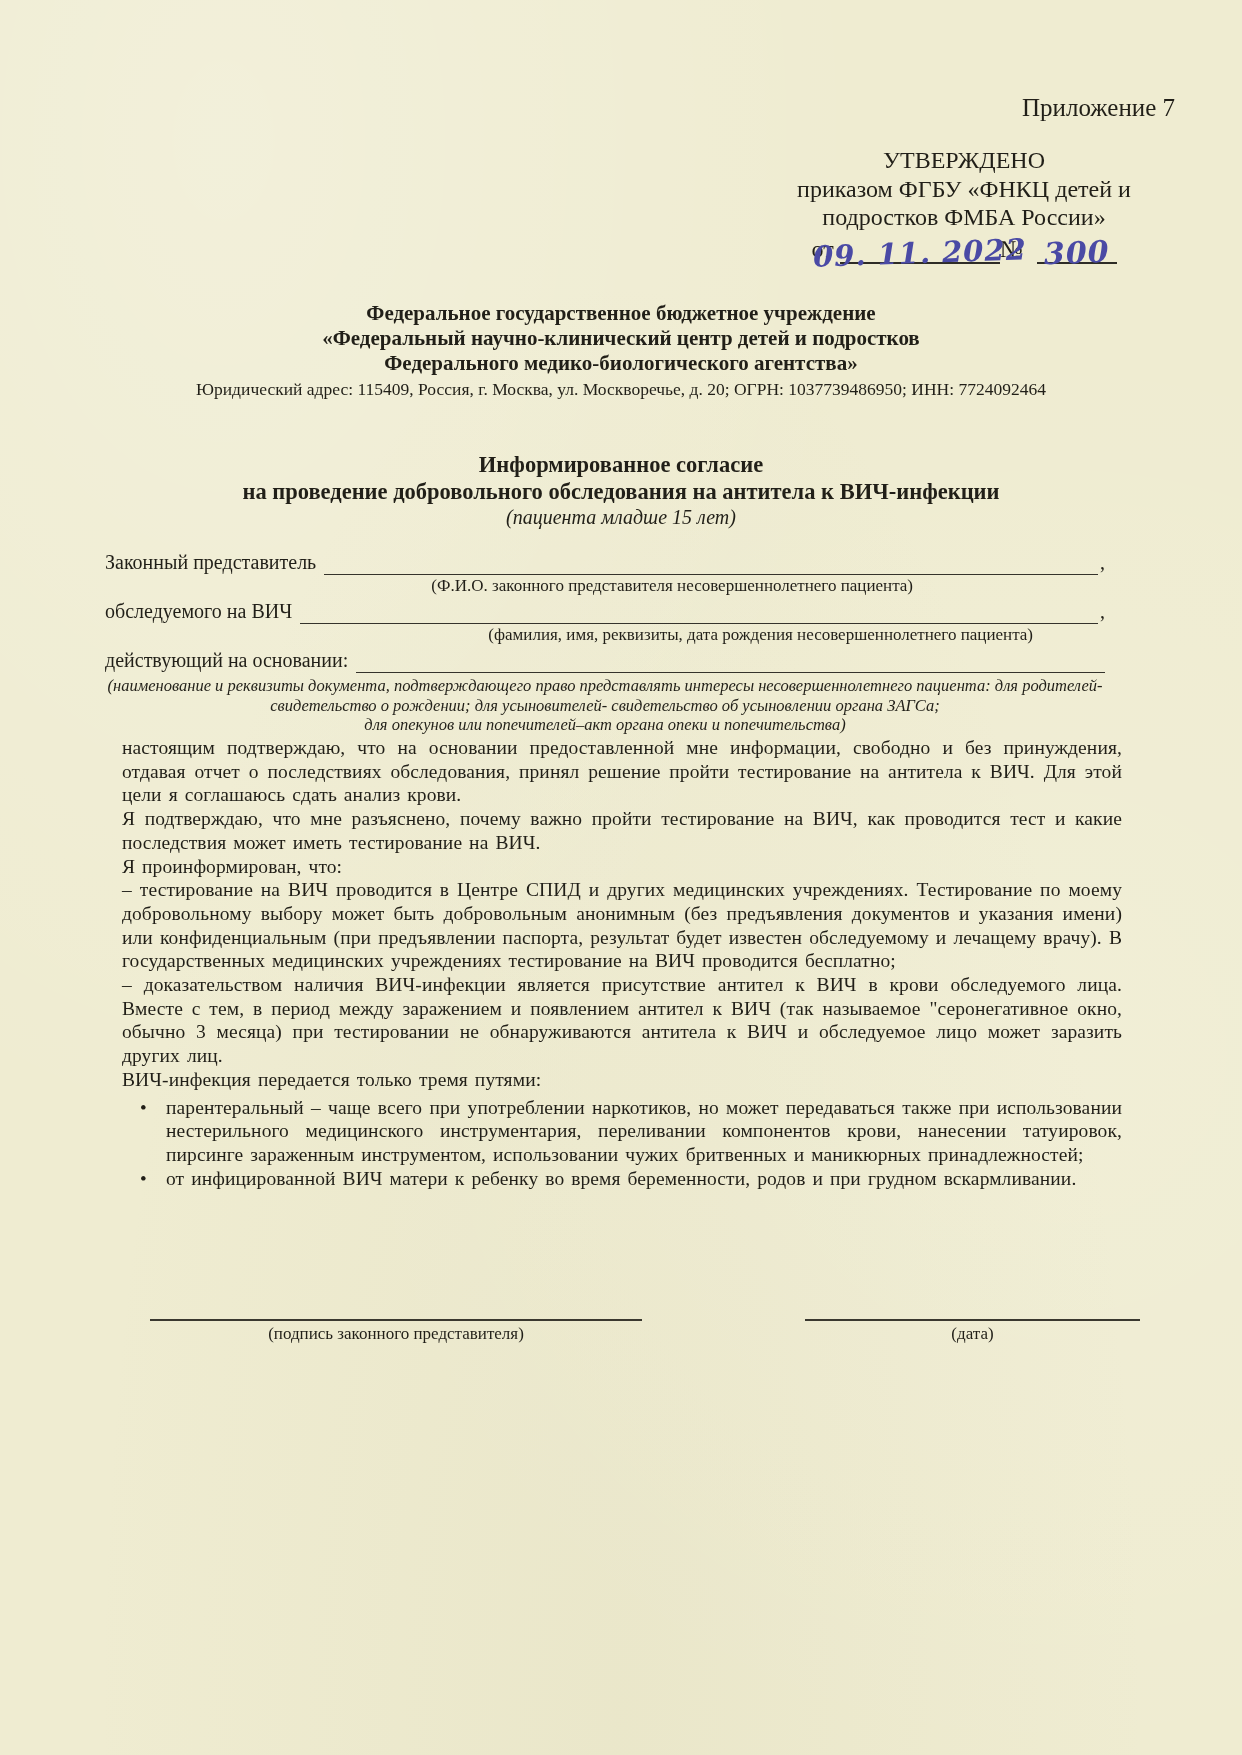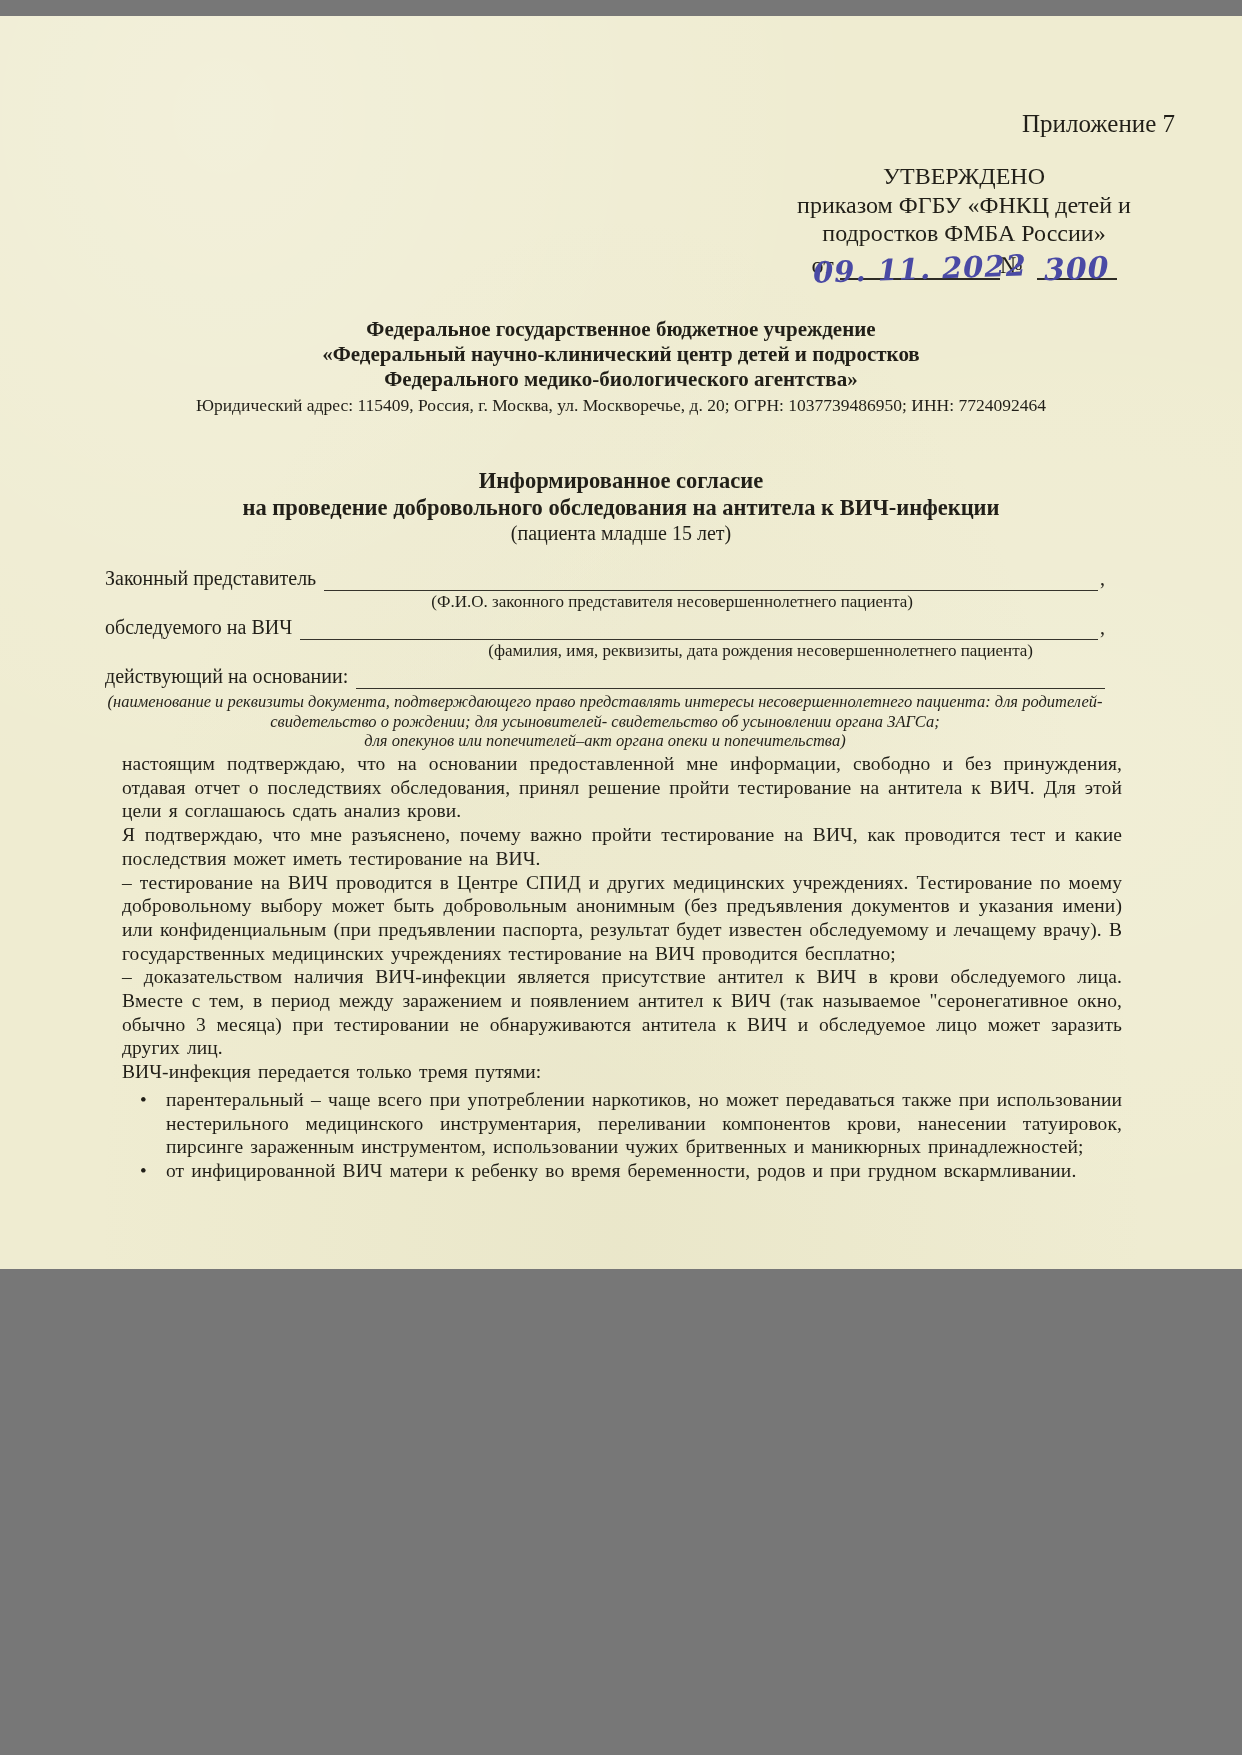--- a/index.html
+++ b/index.html
@@ -1,20 +1,20 @@
 <!DOCTYPE html>
 <html lang="ru"><head>
 <meta charset="utf-8">
 <style>
   html,body{margin:0;padding:0;}
   body{background:#777;}
   .page{
     position:relative;
-    width:1242px;height:1253px;
-    margin:16px auto;
+    width:1242px;height:1755px;
+    margin:0 auto;
     background-color:#efecd1;
     background-image:
       radial-gradient(ellipse at 18% 8%, rgba(255,255,255,0.20), transparent 45%),
       radial-gradient(ellipse at 85% 60%, rgba(255,255,250,0.12), transparent 50%),
       radial-gradient(ellipse at 50% 98%, rgba(190,185,140,0.10), transparent 60%);
     font-family:"Liberation Serif","DejaVu Serif",serif;
     color:#211f18;
     overflow:hidden;
   }
   .abs{position:absolute;}
@@ -35,21 +35,21 @@
   }
   .hand-date{font-size:29px;margin-bottom:-6px;}
   .hand-num{font-size:30px;margin-bottom:-6px;}
   
   .org{top:301px;left:121px;width:1000px;text-align:center;}
   .org .b{font-weight:700;font-size:21px;line-height:25px;}
   .org .addr{font-size:17.5px;line-height:22px;margin-top:2px;}
   
   .title{top:451px;left:121px;width:1000px;text-align:center;}
   .title .b{font-weight:700;font-size:22.5px;line-height:27px;}
-  .title .sub{font-size:20px;line-height:25px;}
+  .title .sub{font-size:20px;line-height:25px;font-style:italic;}
   
   .form{top:548px;left:105px;width:1000px;font-size:20px;}
   .frow{display:flex;align-items:flex-end;height:27px;}
   .frow .lbl{white-space:nowrap;padding-right:8px;line-height:26px;}
   .fill{flex:1;border-bottom:1.6px solid #35332b;height:24px;}
   .comma{line-height:26px;padding-left:2px;}
   .fcap{font-size:17px;line-height:22px;height:22px;text-align:right;}
   .fcap1{margin-left:108px;width:700px;}
   .fcap2{margin-left:228px;width:700px;}
   .bcap{font-style:italic;font-size:16.5px;line-height:19.5px;text-align:center;margin-top:3px;}
@@ -123,20 +123,21 @@
     <div class="bcap">
       <div>(наименование и реквизиты документа, подтверждающего право представлять интересы несовершеннолетнего пациента: для родителей-</div>
       <div>свидетельство о рождении; для усыновителей- свидетельство об усыновлении органа ЗАГСа;</div>
       <div>для опекунов или попечителей–акт органа опеки и попечительства)</div>
     </div>
   </div>
 
   <div class="abs bodytext">
     <p>настоящим подтверждаю, что на основании предоставленной мне информации, свободно и без принуждения, отдавая отчет о последствиях обследования, принял решение пройти тестирование на антитела к ВИЧ. Для этой цели я соглашаюсь сдать анализ крови.</p>
     <p>Я подтверждаю, что мне разъяснено, почему важно пройти тестирование на ВИЧ, как проводится тест и какие последствия может иметь тестирование на ВИЧ.</p>
+    <p>Я проинформирован, что:</p>
     <p>– тестирование на ВИЧ проводится в Центре СПИД и других медицинских учреждениях. Тестирование по моему добровольному выбору может быть добровольным анонимным (без предъявления документов и указания имени) или конфиденциальным (при предъявлении паспорта, результат будет известен обследуемому и лечащему врачу). В государственных медицинских учреждениях тестирование на ВИЧ проводится бесплатно;</p>
     <p>– доказательством наличия ВИЧ-инфекции является присутствие антител к ВИЧ в крови обследуемого лица. Вместе с тем, в период между заражением и появлением антител к ВИЧ (так называемое "серонегативное окно, обычно 3 месяца) при тестировании не обнаруживаются антитела к ВИЧ и обследуемое лицо может заразить других лиц.</p>
     <p>ВИЧ-инфекция передается только тремя путями:</p>
     <ul class="bullets">
       <li>парентеральный – чаще всего при употреблении наркотиков, но может передаваться также при использовании нестерильного медицинского инструментария, переливании компонентов крови, нанесении татуировок, пирсинге зараженным инструментом, использовании чужих бритвенных и маникюрных принадлежностей;</li>
       <li>от инфицированной ВИЧ матери к ребенку во время беременности, родов и при грудном вскармливании.</li>
     </ul>
   </div>
 
   <div class="abs sig">

